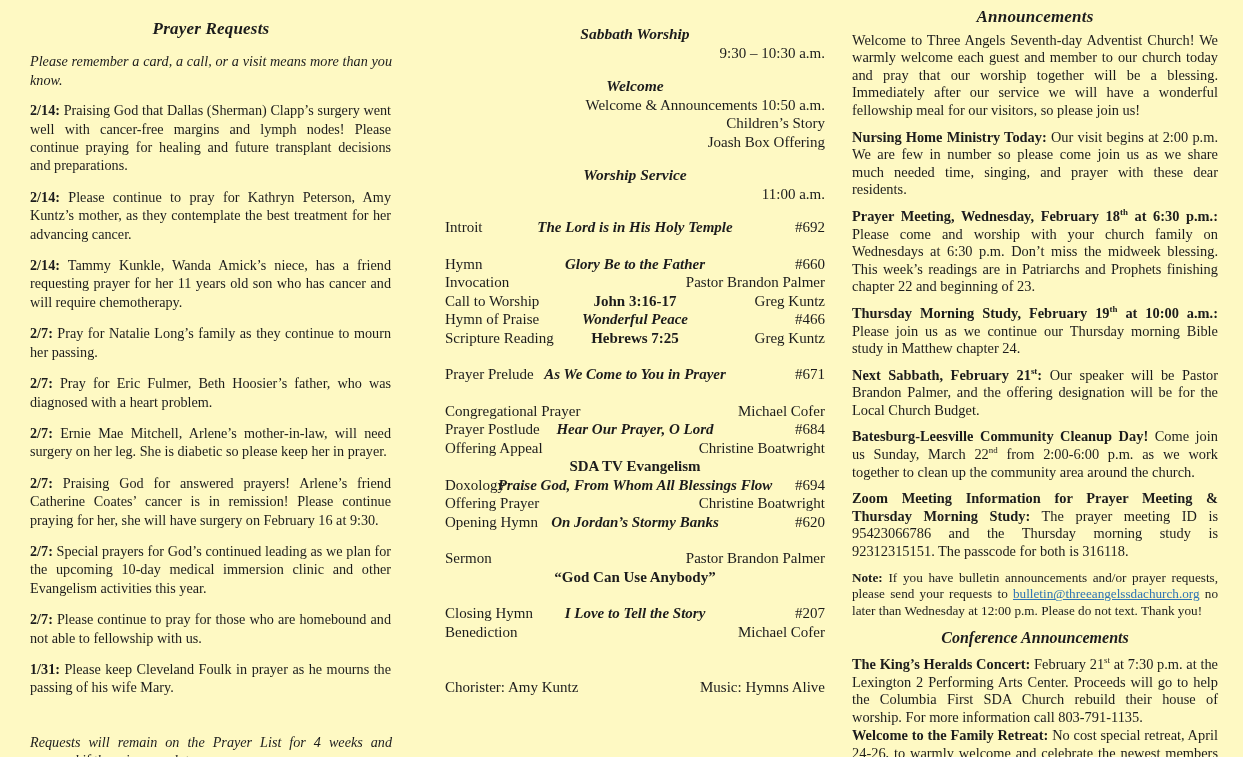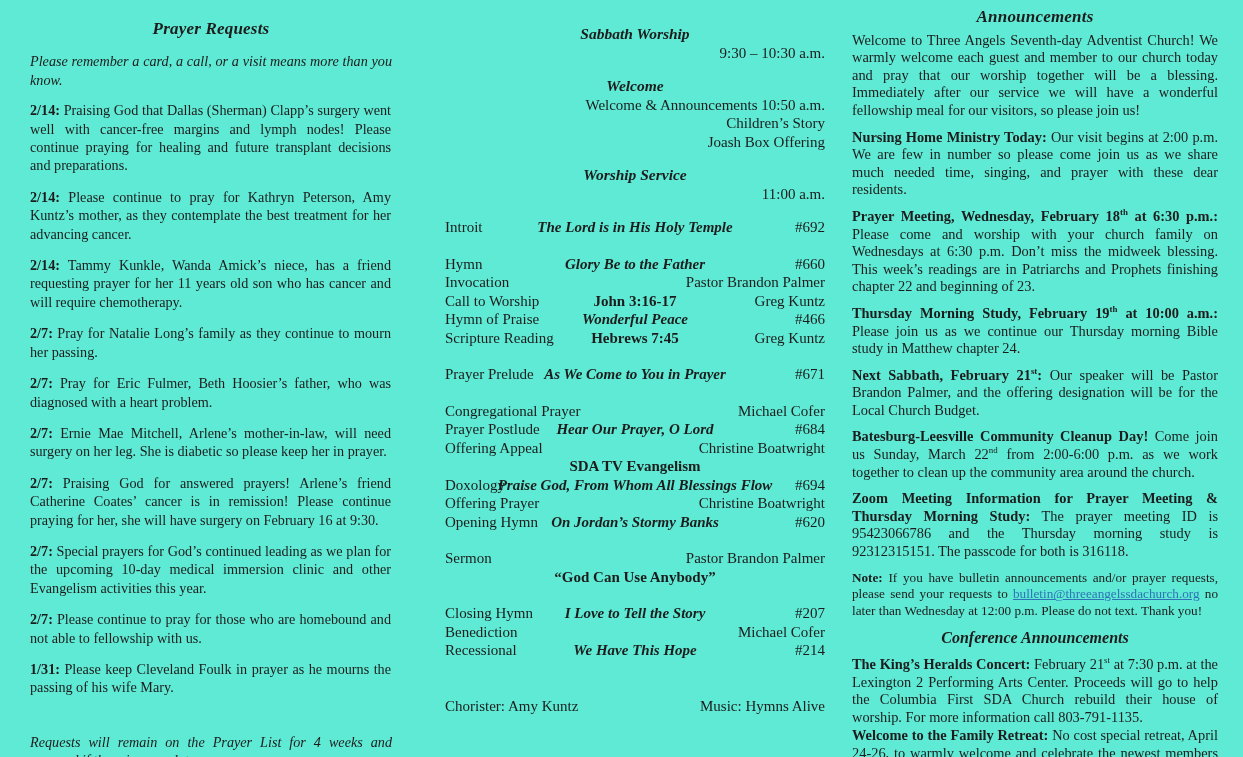--- a/index.html
+++ b/index.html
@@ -1,19 +1,19 @@
 <!DOCTYPE html>
 <html style="--link: #2E74B5;"><head>
 <meta charset="utf-8">
 <style>
   html,body{margin:0;padding:0;background:#e8e8e8;}
   .page{
     position:relative;
     width:1243px;height:757px;
-    background:#5eead4;
+    background:#fef9c3;
     font-family:"Liberation Serif","DejaVu Serif",serif;
     color:#1c1c1c;
     overflow:hidden;
   }
   .col{position:absolute;top:0;}
   .col-left{left:30px;width:362px;top:20px;font-size:14.2px;line-height:18.4px;}
   .col-mid{left:445px;width:380px;top:25px;font-size:15px;line-height:18.5px;}
   .col-right{left:852px;width:366px;top:8px;font-size:14.4px;line-height:17.6px;}
 
   h1.sec-title{
@@ -93,34 +93,33 @@
     <div class="svc-block">
       <p class="svc-head">Worship Service</p>
       <p class="svc-sub">11:00 a.m.</p>
     </div>
     <div class="svc-order">
         <div class="svc-row"><span class="svc-label">Introit</span><span class="svc-title bi">The Lord is in His Holy Temple</span><span class="svc-right">#692</span></div>
         <div class="svc-row gap"><span class="svc-label">Hymn</span><span class="svc-title bi">Glory Be to the Father</span><span class="svc-right">#660</span></div>
         <div class="svc-row"><span class="svc-label">Invocation</span><span class="svc-title "></span><span class="svc-right">Pastor Brandon Palmer</span></div>
         <div class="svc-row"><span class="svc-label">Call to Worship</span><span class="svc-title b">John 3:16-17</span><span class="svc-right">Greg Kuntz</span></div>
         <div class="svc-row"><span class="svc-label">Hymn of Praise</span><span class="svc-title bi">Wonderful Peace</span><span class="svc-right">#466</span></div>
-        <div class="svc-row"><span class="svc-label">Scripture Reading</span><span class="svc-title b">Hebrews 7:45</span><span class="svc-right">Greg Kuntz</span></div>
+        <div class="svc-row"><span class="svc-label">Scripture Reading</span><span class="svc-title b">Hebrews 7:25</span><span class="svc-right">Greg Kuntz</span></div>
         <div class="svc-row gap"><span class="svc-label">Prayer Prelude</span><span class="svc-title bi">As We Come to You in Prayer</span><span class="svc-right">#671</span></div>
         <div class="svc-row gap"><span class="svc-label">Congregational Prayer</span><span class="svc-title "></span><span class="svc-right">Michael Cofer</span></div>
         <div class="svc-row"><span class="svc-label">Prayer Postlude</span><span class="svc-title bi">Hear Our Prayer, O Lord</span><span class="svc-right">#684</span></div>
         <div class="svc-row"><span class="svc-label">Offering Appeal</span><span class="svc-title "></span><span class="svc-right">Christine Boatwright</span></div>
         <div class="svc-center"><span class="b">SDA TV Evangelism</span></div>
         <div class="svc-row"><span class="svc-label">Doxology</span><span class="svc-title bi">Praise God, From Whom All Blessings Flow</span><span class="svc-right">#694</span></div>
         <div class="svc-row"><span class="svc-label">Offering Prayer</span><span class="svc-title "></span><span class="svc-right">Christine Boatwright</span></div>
         <div class="svc-row"><span class="svc-label">Opening Hymn</span><span class="svc-title bi">On Jordan’s Stormy Banks</span><span class="svc-right">#620</span></div>
         <div class="svc-row gap"><span class="svc-label">Sermon</span><span class="svc-title "></span><span class="svc-right">Pastor Brandon Palmer</span></div>
         <div class="svc-center"><span class="b">“God Can Use Anybody”</span></div>
         <div class="svc-row gap"><span class="svc-label">Closing Hymn</span><span class="svc-title bi">I Love to Tell the Story</span><span class="svc-right">#207</span></div>
         <div class="svc-row"><span class="svc-label">Benediction</span><span class="svc-title "></span><span class="svc-right">Michael Cofer</span></div>
-        <div class="svc-row"><span class="svc-label">Recessional</span><span class="svc-title bi">We Have This Hope</span><span class="svc-right">#214</span></div>
       </div>
     <div class="svc-footer">
       <span>Chorister: Amy Kuntz</span>
       <span>Music: Hymns Alive</span>
     </div>
   </div>
 
   <div class="col col-right">
     <h1 class="sec-title">Announcements</h1>
     <div>

